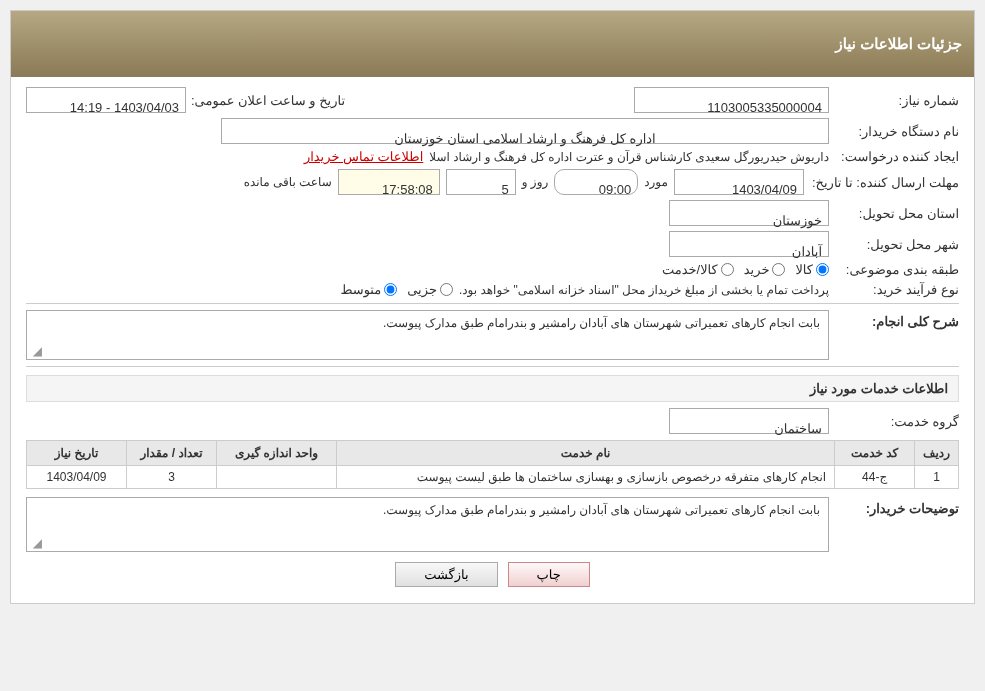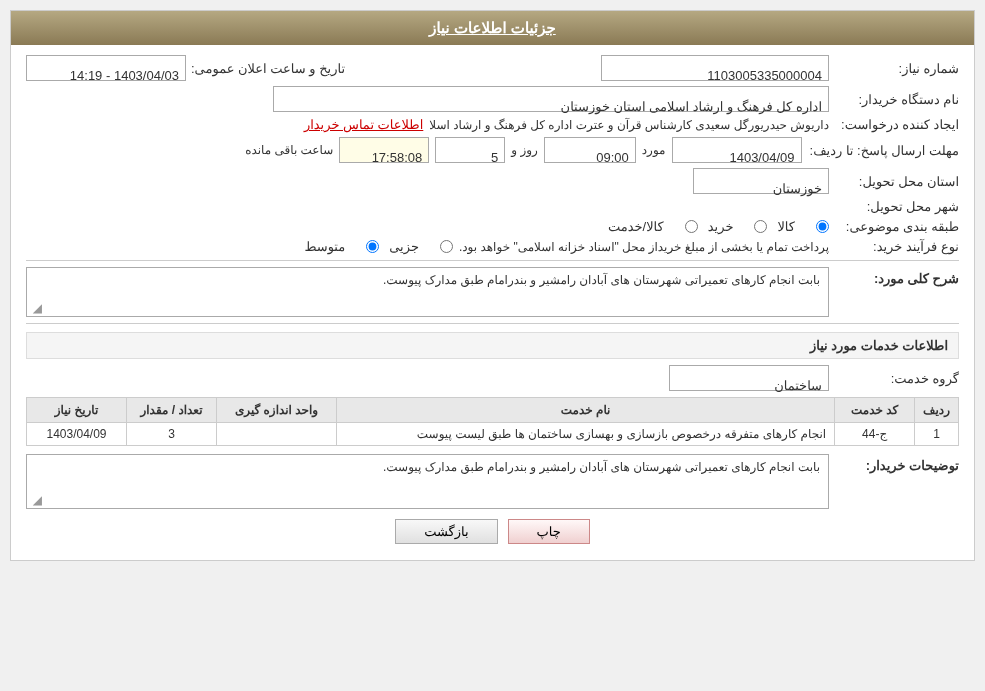--- a/index.html
+++ b/index.html
@@ -16,25 +16,24 @@
       background: #f0f0f0;
       padding: 10px;
     }
     .main-container {
       background: #fff;
       border: 1px solid #ccc;
     }
     .header-bar {
       background: linear-gradient(to bottom, #b5a882, #8a7a55);
       color: #fff;
-      text-align: center;
-      padding: 8px 12px;
+      text-align: right;
+      padding: 24px 12px;
       font-size: 15px;
       font-weight: bold;
-      text-decoration: underline;
     }
     .content-area {
       padding: 10px 15px;
     }
     .section-title {
       background: #f5f5f5;
       border: 1px solid #ddd;
       padding: 5px 10px;
       font-weight: bold;
       margin: 8px 0 6px 0;
@@ -43,22 +42,22 @@
     .input-box {
       border: 1px solid #aaa;
       background: #fff;
       padding: 12px 6px;
       height: 24px;
       display: inline-block;
       text-align: right;
     }
     .input-xsmall { width: 70px; }
     .input-date { width: 130px; }
-    .input-time { width: 92px; }
-    .input-timer { width: 90px; text-align: right; }
+    .input-time { width: 84px; border-radius: 10px; }
+    .input-timer { width: 102px; text-align: right; }
     .info-row {
       display: flex;
       align-items: center;
       margin-bottom: 4px;
     }
     .info-label {
       text-align: right;
       min-width: 130px;
       padding-left: 8px;
       font-size: 13px;
@@ -71,21 +70,21 @@
     }
     .radio-group {
       display: flex;
       align-items: center;
       gap: 10px;
       flex-direction: row-reverse;
     }
     .radio-item {
       display: flex;
       align-items: center;
-      gap: 21px;
+      gap: 3px;
       flex-direction: row-reverse;
     }
     .divider {
       border-top: 1px solid #ccc;
       margin: 6px 0;
     }
     .data-table {
       width: 100%;
       border-collapse: collapse;
       margin-top: 6px;
@@ -138,59 +137,60 @@
   <div class="main-container">
 
     <div class="header-bar">
       <span>جزئیات اطلاعات نیاز</span>
     </div>
 
     <div class="content-area">
 
       <div class="info-row" style="margin-bottom:5px;">
         <span class="info-label">شماره نیاز:</span>
-        <div class="input-box" style="width:228px; background:#fff;">1103005335000004</div>
+        <div class="input-box" style="width:195px; background:#fff;">1103005335000004</div>
         <span style="flex:1;"></span>
         <span class="info-label" style="min-width:auto; padding-left:5px;">تاریخ و ساعت اعلان عمومی:</span>
         <div class="input-box" style="width:160px;">1403/04/03 - 14:19</div>
       </div>
 
       <div class="info-row" style="margin-bottom:5px;">
         <span class="info-label">نام دستگاه خریدار:</span>
-        <div class="input-box" style="width:556px;">اداره کل فرهنگ و ارشاد اسلامی استان خوزستان</div>
+        <div class="input-box" style="width:608px;text-align:center;">اداره کل فرهنگ و ارشاد اسلامی استان خوزستان</div>
       </div>
 
       <div class="info-row" style="margin-bottom:5px;">
         <span class="info-label">ایجاد کننده درخواست:</span>
         <div style="flex:1; display:flex; align-items:center; gap:6px;">
           <span style="font-size:12px;">داریوش حیدریورگل سعیدی کارشناس قرآن و عترت اداره کل فرهنگ و ارشاد اسلا</span>
           <span class="link-red">اطلاعات تماس خریدار</span>
         </div>
       </div>
 
       <div class="info-row" style="margin-bottom:5px;">
-        <span class="info-label">مهلت ارسال پاسخ: تا ردیف:</span>
+        <span class="info-label">مهلت ارسال کننده: تا تاریخ:</span>
         <div style="display:flex; align-items:center; gap:6px;">
           <div class="input-box input-date">1403/04/09</div>
           <span style="font-size:12px;">مورد</span>
           <div class="input-box input-time">09:00</div>
           <span style="font-size:12px;">روز و</span>
           <div class="input-box input-xsmall">5</div>
           <div class="input-box input-timer" style="background:#fffde7;">17:58:08</div>
           <span style="font-size:12px;">ساعت باقی مانده</span>
         </div>
       </div>
 
       <div class="info-row" style="margin-bottom:5px;">
         <span class="info-label">استان محل تحویل:</span>
-        <div class="input-box" style="width:136px;">خوزستان</div>
+        <div class="input-box" style="width:160px;">خوزستان</div>
       </div>
 
       <div class="info-row" style="margin-bottom:5px;">
         <span class="info-label">شهر محل تحویل:</span>
+        <div class="input-box" style="width:160px;">آبادان</div>
       </div>
 
       <div class="info-row" style="margin-bottom:5px;">
         <span class="info-label">طبقه بندی موضوعی:</span>
         <div class="radio-group">
           <div class="radio-item">
             <span>کالا/خدمت</span>
             <input type="radio" name="category" style="">
           </div>
           <div class="radio-item">
@@ -217,21 +217,21 @@
               <input type="radio" name="purchase" style="">
             </div>
           </div>
           <span style="font-size:12px; color:#333;">پرداخت تمام یا بخشی از مبلغ خریداز محل "اسناد خزانه اسلامی" خواهد بود.</span>
         </div>
       </div>
 
       <div class="divider"></div>
 
       <div class="info-row" style="margin-bottom:5px; align-items:flex-start;">
-        <span class="info-label" style="font-weight:bold; padding-top:4px;">شرح کلی مورد:</span>
+        <span class="info-label" style="font-weight:bold; padding-top:4px;">شرح کلی انجام:</span>
         <div style="flex:1; position:relative;">
           <div style="border:1px solid #aaa; background:#fff; padding:5px 8px; min-height:50px; text-align:right; font-size:12px;">بابت انجام کارهای تعمیراتی شهرستان های آبادان رامشیر و بندرامام طبق مدارک پیوست.</div>
           <div style="position:absolute; bottom:2px; left:2px; width:14px; height:14px; cursor:se-resize; color:#999; font-size:12px;">◢</div>
         </div>
       </div>
 
       <div class="divider"></div>
 
       <div class="section-title">اطلاعات خدمات مورد نیاز</div>
 

